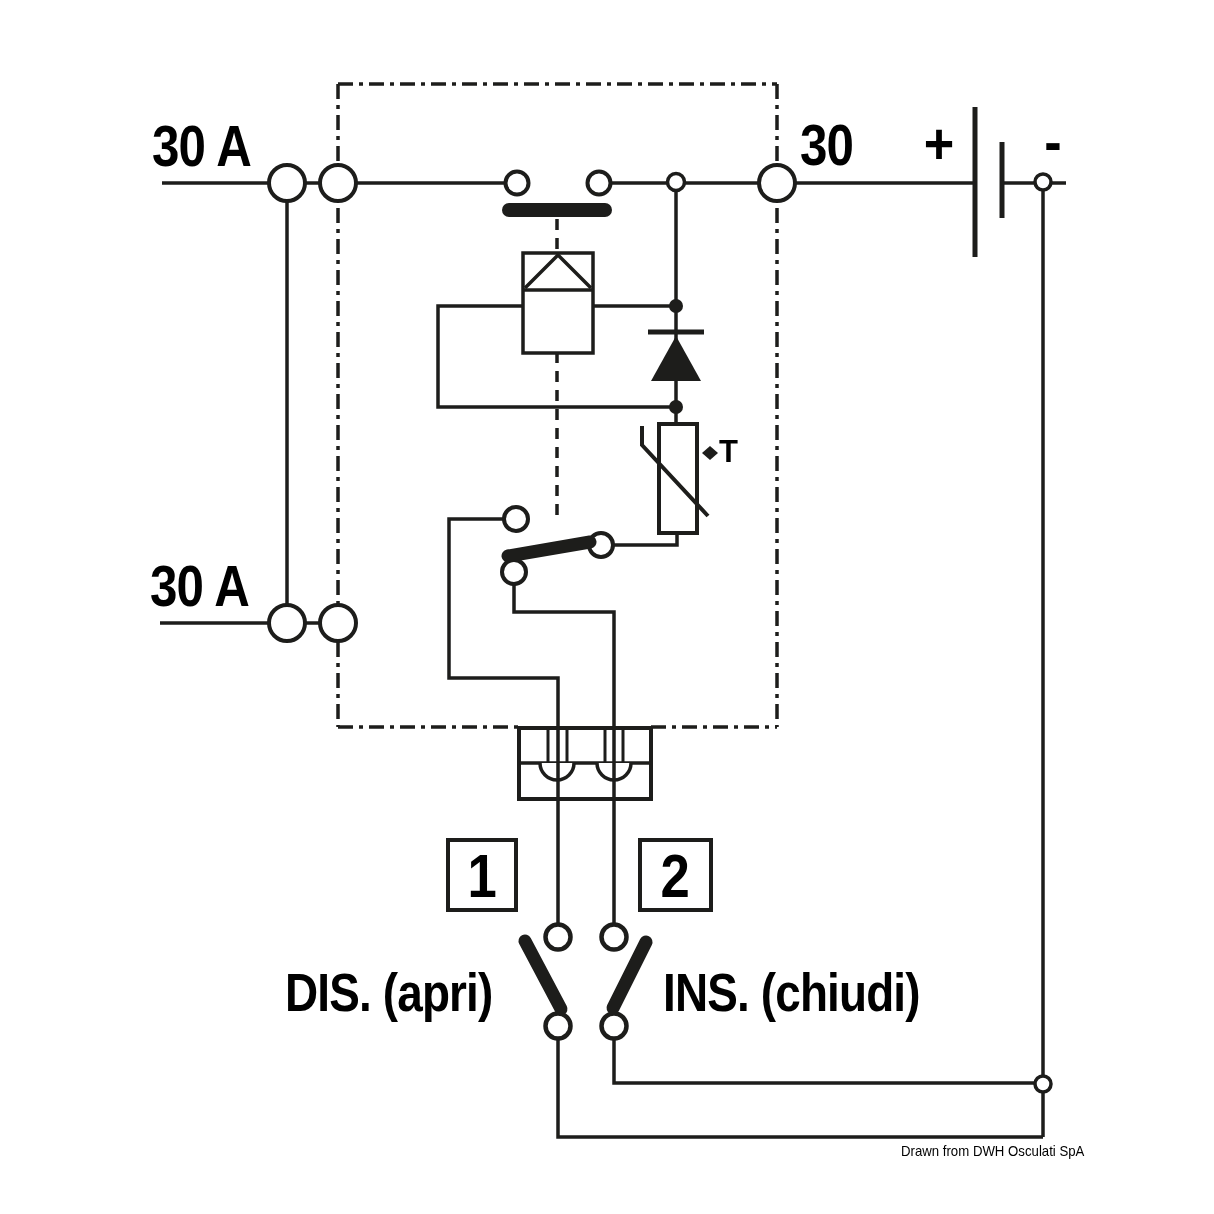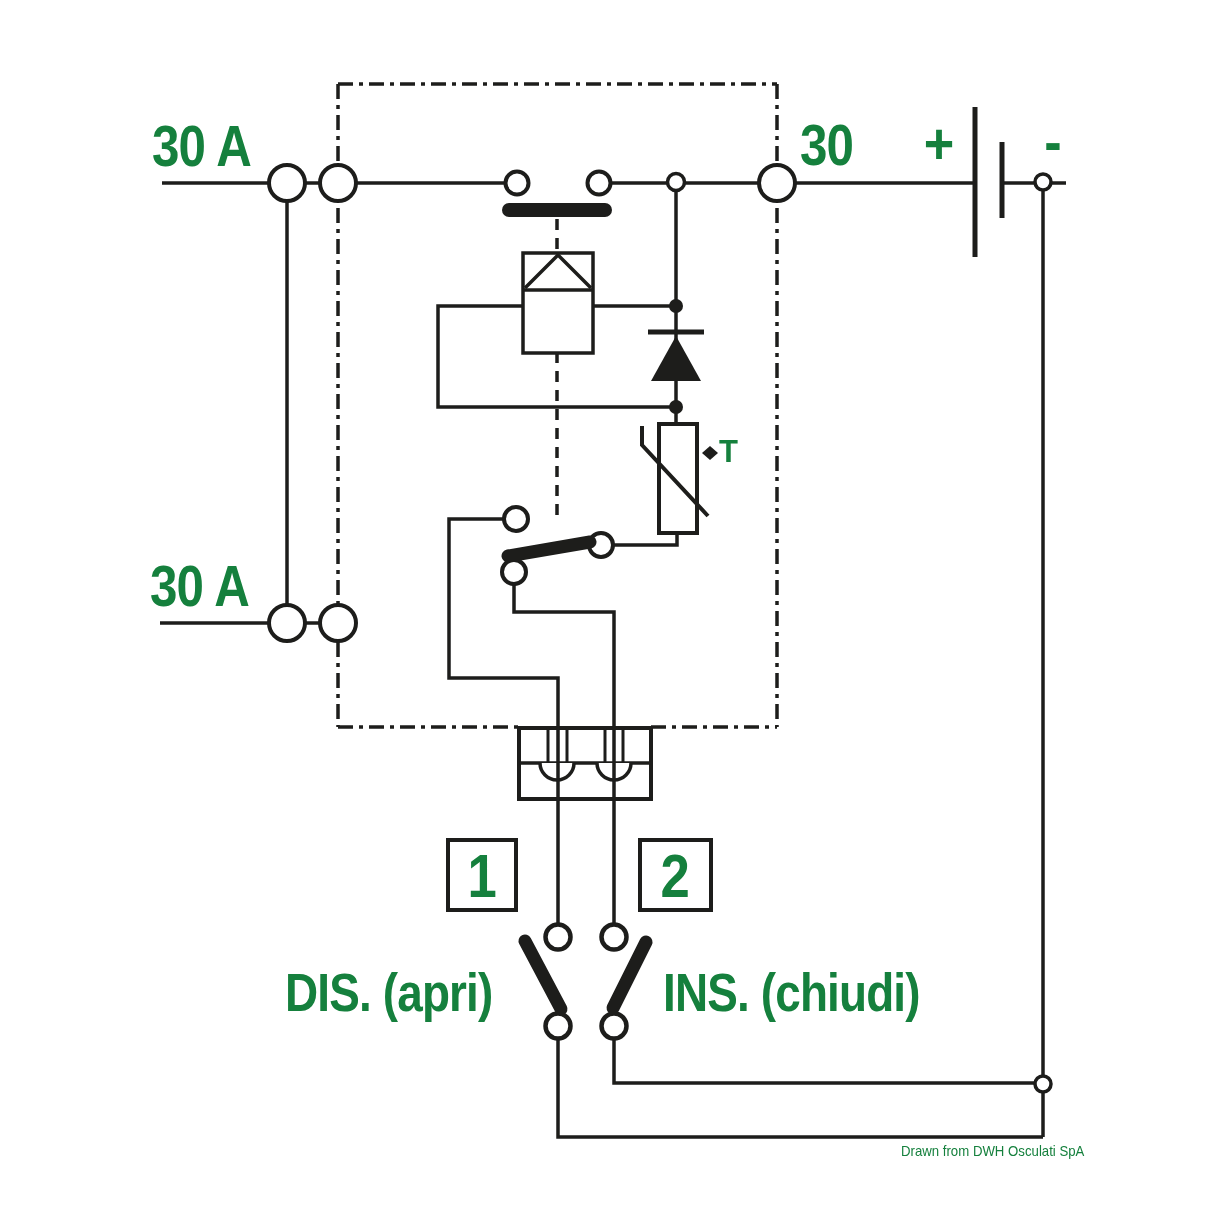--- a/index.html
+++ b/index.html
@@ -1,18 +1,18 @@
 <!DOCTYPE html>
 <html><head>
 <meta charset="utf-8">
 <style>
   html,body{margin:0;padding:0;background:#fff;}
   .canvas{
     position:relative;width:1214px;height:1214px;background:#ffffff;
-    font-family:"Liberation Sans","DejaVu Sans",sans-serif;color:#15803d;overflow:hidden;
+    font-family:"Liberation Sans","DejaVu Sans",sans-serif;color:#000000;overflow:hidden;
   }
   .canvas svg{position:absolute;left:0;top:0;}
   .lbl{position:absolute;line-height:1;white-space:nowrap;transform-origin:left top;}
   .cond{transform:scaleX(0.85);}
   .big{font-size:58px;font-weight:600;letter-spacing:-1px;}
   .mid{font-size:54px;font-weight:600;letter-spacing:-1px;}
   .sign{font-size:58px;font-weight:700;}
   .plus{left:939px;top:145px;transform:translate(-50%,-52%) scaleX(0.9);transform-origin:center;}
   .minus{left:1053px;top:142px;transform:translate(-50%,-50%) scaleX(0.9);transform-origin:center;}
   .tlabel{left:719px;top:436px;font-size:31px;font-weight:600;}

